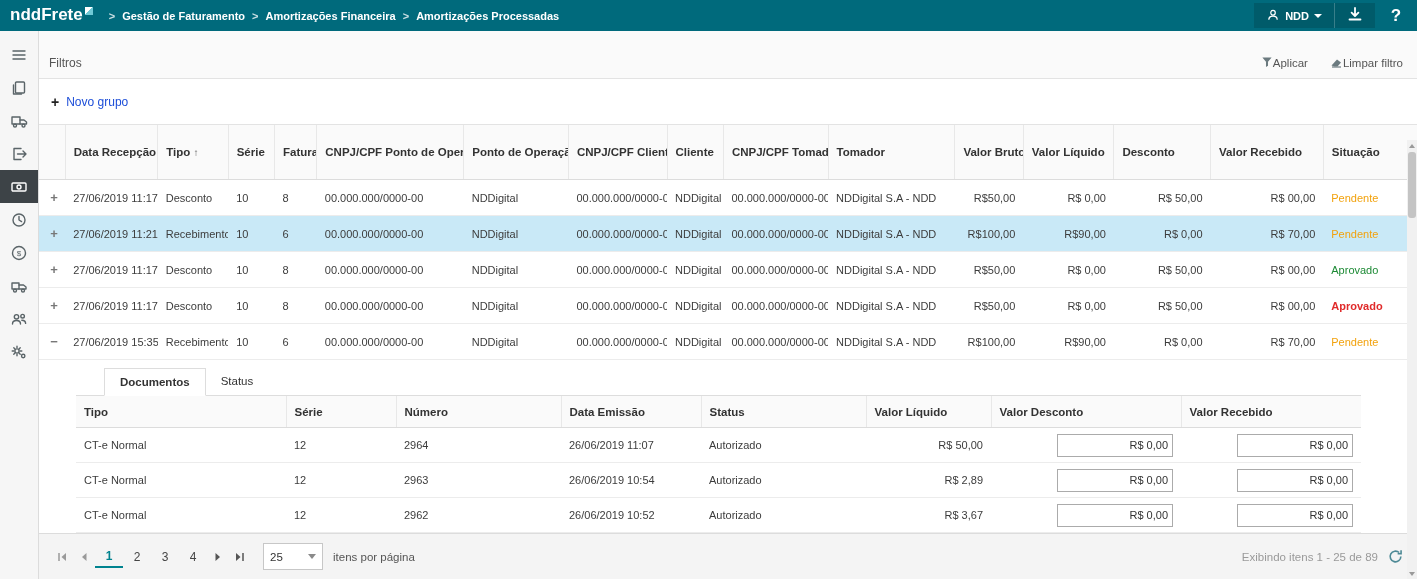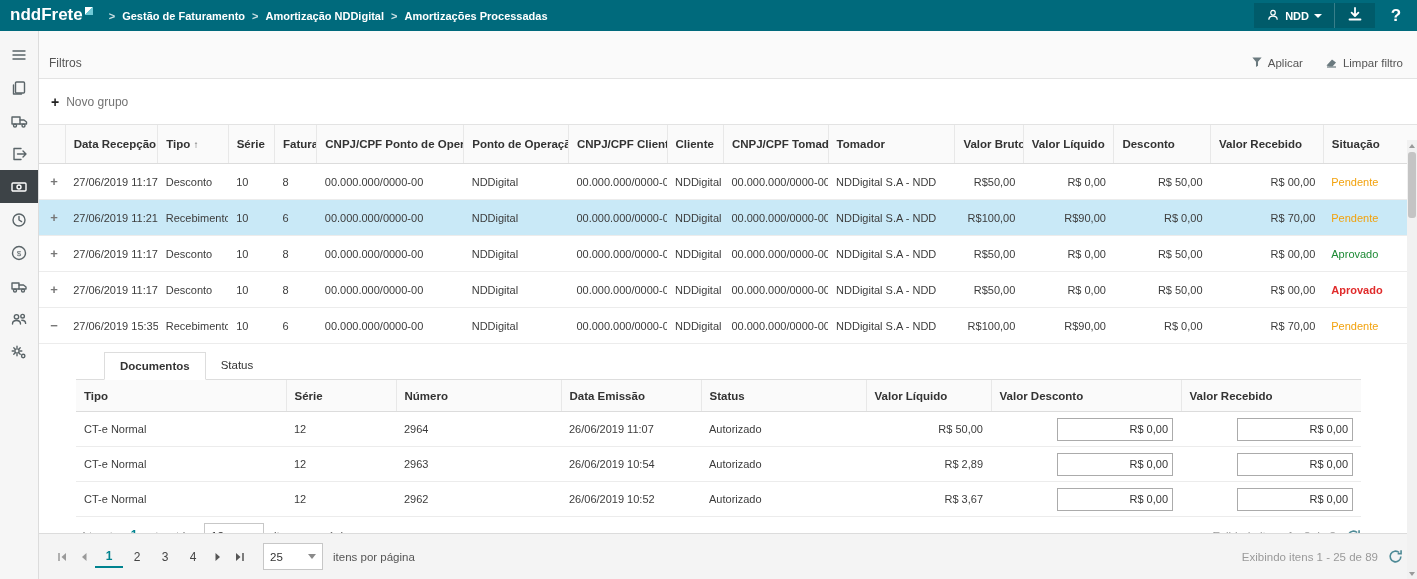--- a/index.html
+++ b/index.html
@@ -30,32 +30,32 @@
   .sb-item svg{stroke:#5a6468;fill:none;stroke-width:1.4;stroke-linecap:round;stroke-linejoin:round;}
   .sb-item svg text{fill:#5a6468;stroke:none;}
   .sb-item.active{background:#3d4347;}
   .sb-item.active svg{stroke:#fff;}
 
   
   .main{position:absolute;left:39px;top:31px;right:0;bottom:0;background:#fff;}
   .filters-bar{height:31px;background:#fafafa;border-bottom:1px solid #e3e3e3;display:flex;align-items:center;
                padding:16px 14px 0 10px;color:#444;}
   .filters-title{font-size:12px;color:#555;flex:1;}
-  .flt-link{display:flex;align-items:center;gap:5px;color:#555;font-size:11.5px;cursor:pointer;margin-left:22px;}
+  .flt-link{display:flex;align-items:center;color:#555;font-size:11.5px;cursor:pointer;margin-left:22px;}
   .flt-link svg{fill:#6b7a7f;}
 
   .novo{display:flex;align-items:center;gap:7px;padding:15px 0 14px 12px;cursor:pointer;width:120px;}
   .plus{font-weight:bold;font-size:14px;color:#222;}
-  .novo-label{color:#737373;font-size:12px;}
+  .novo-label{color:#1d4ed8;font-size:12px;}
 
   
   table{border-collapse:collapse;table-layout:fixed;}
   .main-table{width:100%;}
   .main-table th{height:30px;background:#fafafa;border-top:1px solid #e3e3e3;border-bottom:1px solid #dcdcdc;
-                 font-size:11.5px;font-weight:bold;color:#333;text-align:left;padding:4px 8px;
+                 font-size:11.5px;font-weight:bold;color:#333;text-align:left;padding:12px 8px;
                  border-left:1px solid #e8e8e8;overflow:hidden;white-space:nowrap;cursor:pointer;}
   .main-table th:first-child{border-left:none;}
   .main-table td{height:35px;border-bottom:1px solid #ececec;font-size:11px;color:#3c3c3c;padding:0 8px;
                  overflow:hidden;white-space:nowrap;}
   .main-table tr.selected td{background:#c9e9f7;}
   .r{text-align:right;}
   .expander{color:#777;font-weight:bold;font-size:13px;cursor:pointer;display:inline-block;width:14px;text-align:center;}
   .st-pendente{color:#f2a20d;}
   .st-aprovado{color:#1d8a35;font-weight:normal;}
   .st-rejeitado{color:#e02b2b;font-weight:bold;}
@@ -106,21 +106,21 @@
 
 <div class="topbar">
   <div class="logo">
     <span>nddFrete</span>
     <span class="logo-flag"></span>
   </div>
   <div class="breadcrumb">
     <span class="crumb-sep">&gt;</span>
     <span class="crumb">Gestão de Faturamento</span>
     <span class="crumb-sep">&gt;</span>
-    <span class="crumb">Amortização NDDigital</span>
+    <span class="crumb">Amortizações Financeira</span>
     <span class="crumb-sep">&gt;</span>
     <span class="crumb">Amortizações Processadas</span>
   </div>
   <div class="topbar-right">
     <div class="tb-user">
       <span>
         <svg width="14" height="13" viewBox="0 0 16 14">
             <circle cx="8" cy="5" r="2.6" fill="none" stroke="#fff" stroke-width="1.4"></circle>
             <path d="M3.2 13c0-2.6 2.1-4.1 4.8-4.1s4.8 1.5 4.8 4.1" fill="none" stroke="#fff" stroke-width="1.4"></path>
           </svg>

